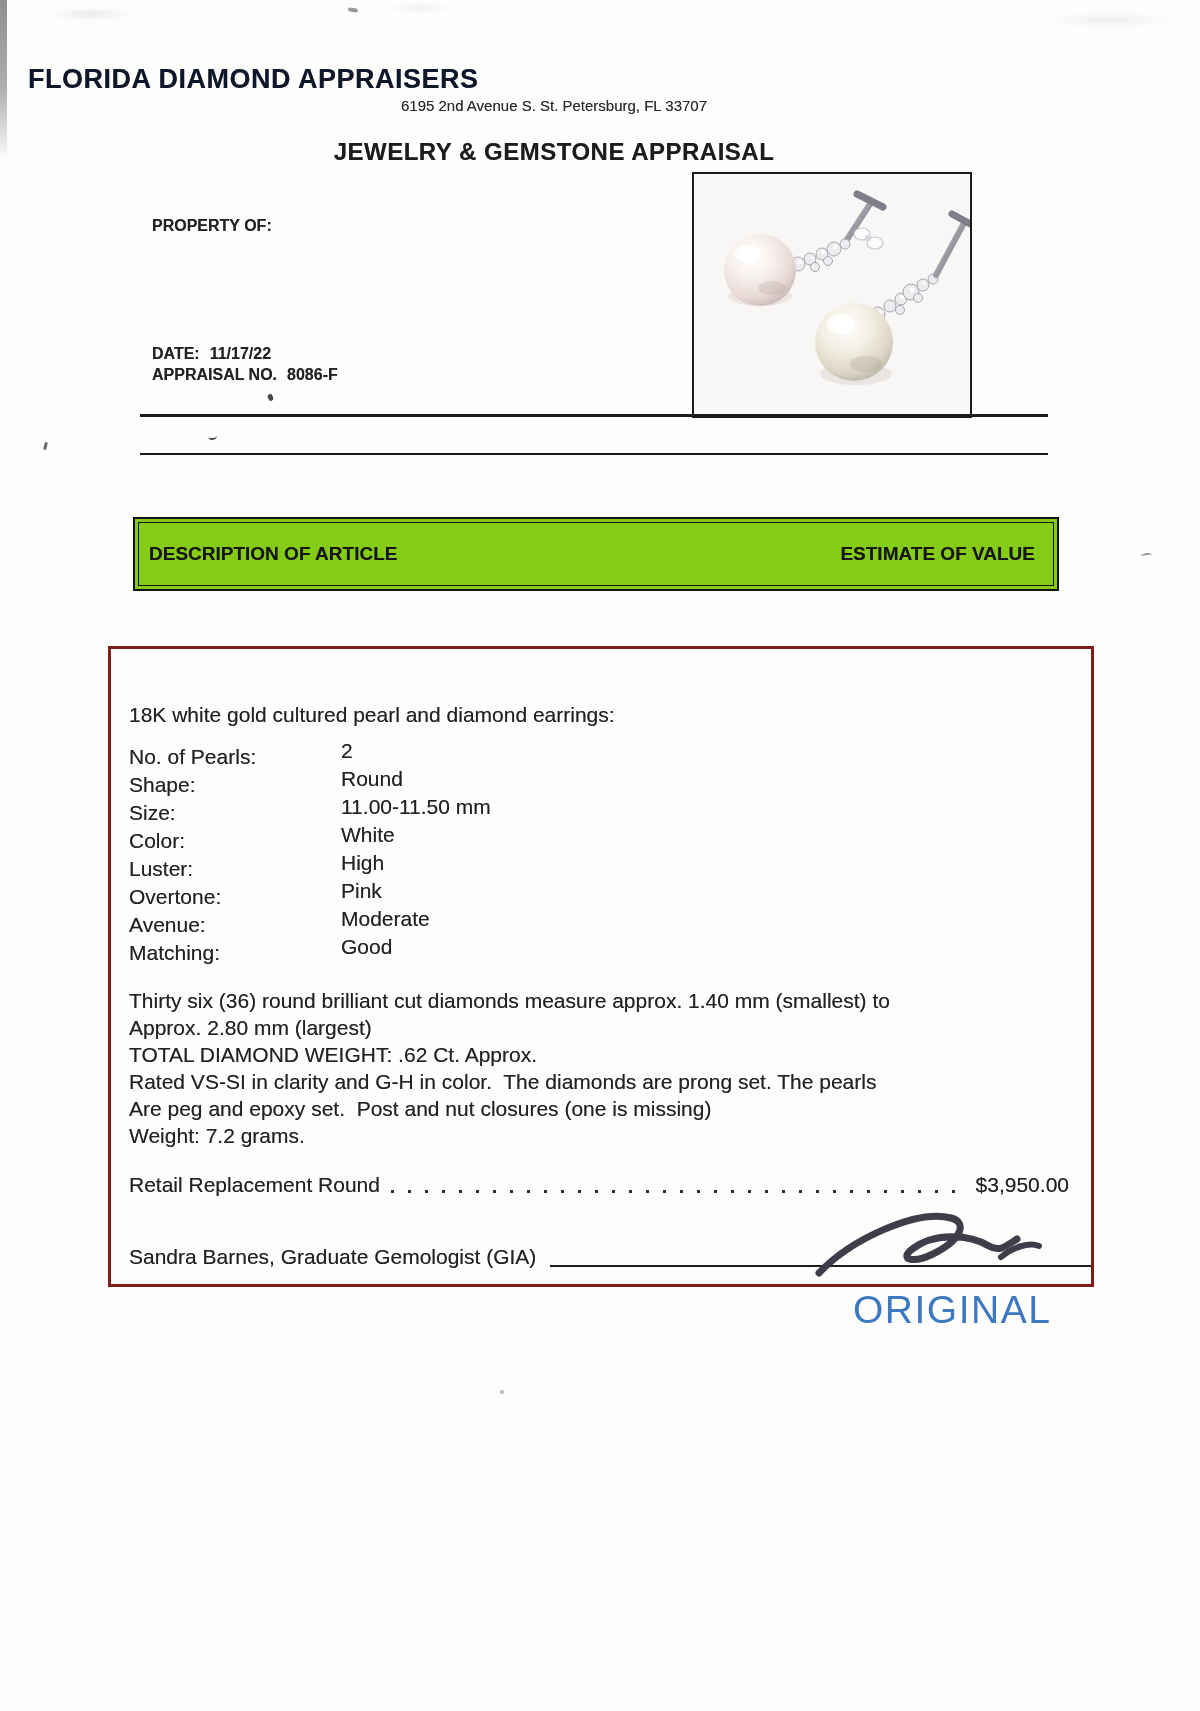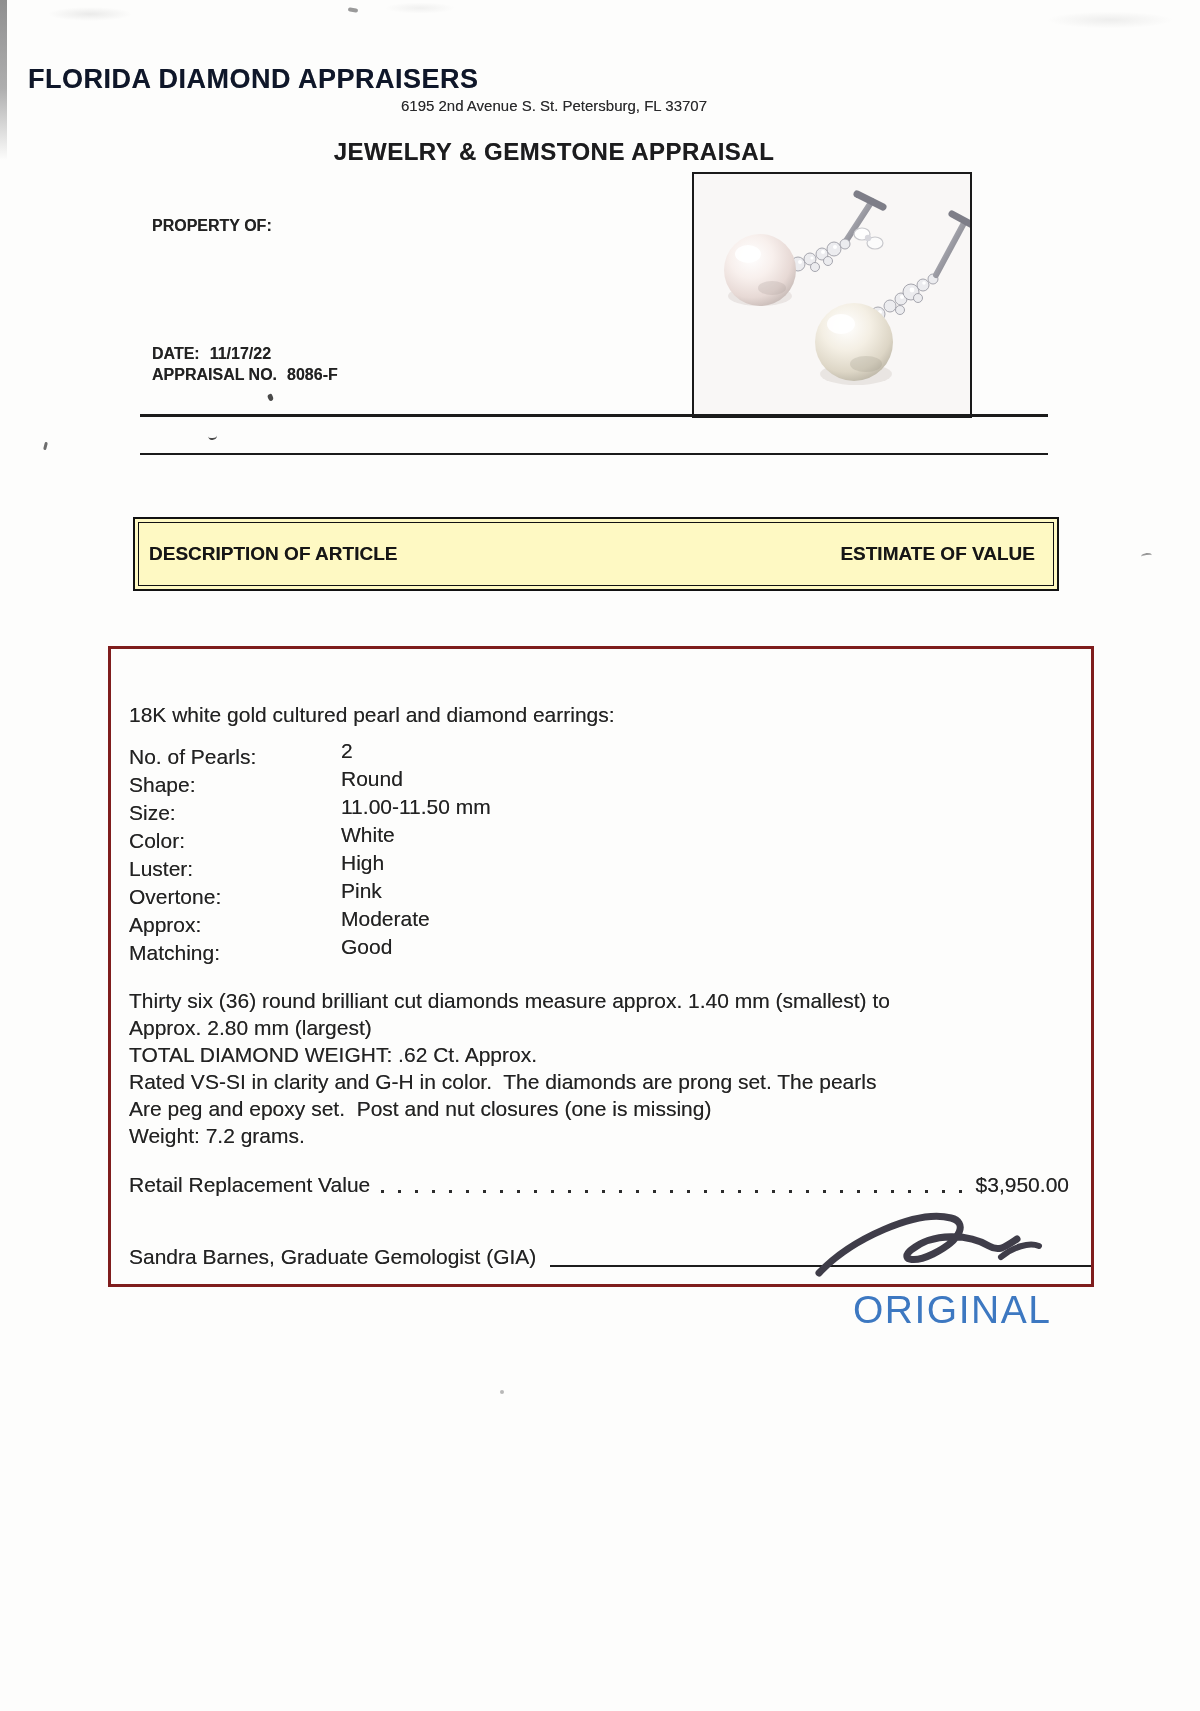--- a/index.html
+++ b/index.html
@@ -18,21 +18,21 @@
   .appr-line{left:152px;top:366px;font-size:16px;font-weight:bold;}
   .lbl-gap{display:inline-block;width:10px;}
   
   .photo-box{left:692px;top:172px;width:276px;height:242px;border:2px solid #1a1a1a;background:#f9f7f6;}
   .photo-box svg{display:block;width:100%;height:100%;}
   
   .hr1{left:140px;top:414px;width:908px;height:3px;background:#1b1b1b;}
   .hr2{left:140px;top:453px;width:908px;height:2px;background:#1b1b1b;}
   .purpose{left:143px;top:476px;width:895px;font-size:13px;line-height:23px;color:#272727;white-space:pre-wrap;}
   
-  .desc-bar{left:133px;top:517px;width:922px;height:70px;border:2.5px solid #121212;background:#fef9c3;}
+  .desc-bar{left:133px;top:517px;width:922px;height:70px;border:2.5px solid #121212;background:#84cc16;}
   .desc-bar-inner{position:absolute;inset:3px;border:1.5px solid #121212;display:flex;align-items:center;justify-content:space-between;padding:0 18px 0 10px;}
   .desc-bar-inner span{font-size:19px;font-weight:bold;color:#161616;}
   
   .main-box{left:108px;top:646px;width:980px;height:635px;border:3px solid #7f1d1d;background:#fdfdfc;}
   .art-title{position:absolute;left:18px;top:54px;font-size:21px;}
   .specs{position:absolute;left:18px;top:88px;}
   .spec-row{display:flex;height:28px;align-items:center;font-size:21px;}
   .spec-row .sl{width:212px;margin-top:12px;}
   .details{position:absolute;left:18px;top:338px;font-size:21px;line-height:27px;}
   .details div{white-space:pre-wrap;}
@@ -191,40 +191,40 @@
         </div>
       <div class="spec-row">
           <span class="sl">Luster:</span>
           <span>High</span>
         </div>
       <div class="spec-row">
           <span class="sl">Overtone:</span>
           <span>Pink</span>
         </div>
       <div class="spec-row">
-          <span class="sl">Approx:</span>
+          <span class="sl">Avenue:</span>
           <span>Moderate</span>
         </div>
       <div class="spec-row">
           <span class="sl">Matching:</span>
           <span>Good</span>
         </div>
     </div>
 
     <div class="details">
       <div>Thirty six (36) round brilliant cut diamonds measure approx. 1.40 mm (smallest) to</div>
       <div>Approx. 2.80 mm (largest)</div>
       <div>TOTAL DIAMOND WEIGHT: .62 Ct. Approx.</div>
       <div>Rated VS-SI in clarity and G-H in color.  The diamonds are prong set. The pearls</div>
       <div>Are peg and epoxy set.  Post and nut closures (one is missing)</div>
       <div>Weight: 7.2 grams.</div>
     </div>
 
     <div class="retail-row">
-      <span>Retail Replacement Value</span>
+      <span>Retail Replacement Round</span>
       <span class="leader"></span>
       <span>$3,950.00</span>
     </div>
 
     <div class="signer-row">
       <span>Sandra Barnes, Graduate Gemologist (GIA)</span>
       <span class="sig-line"></span>
     </div>
 
     <svg class="signature" viewBox="0 0 236 76">

